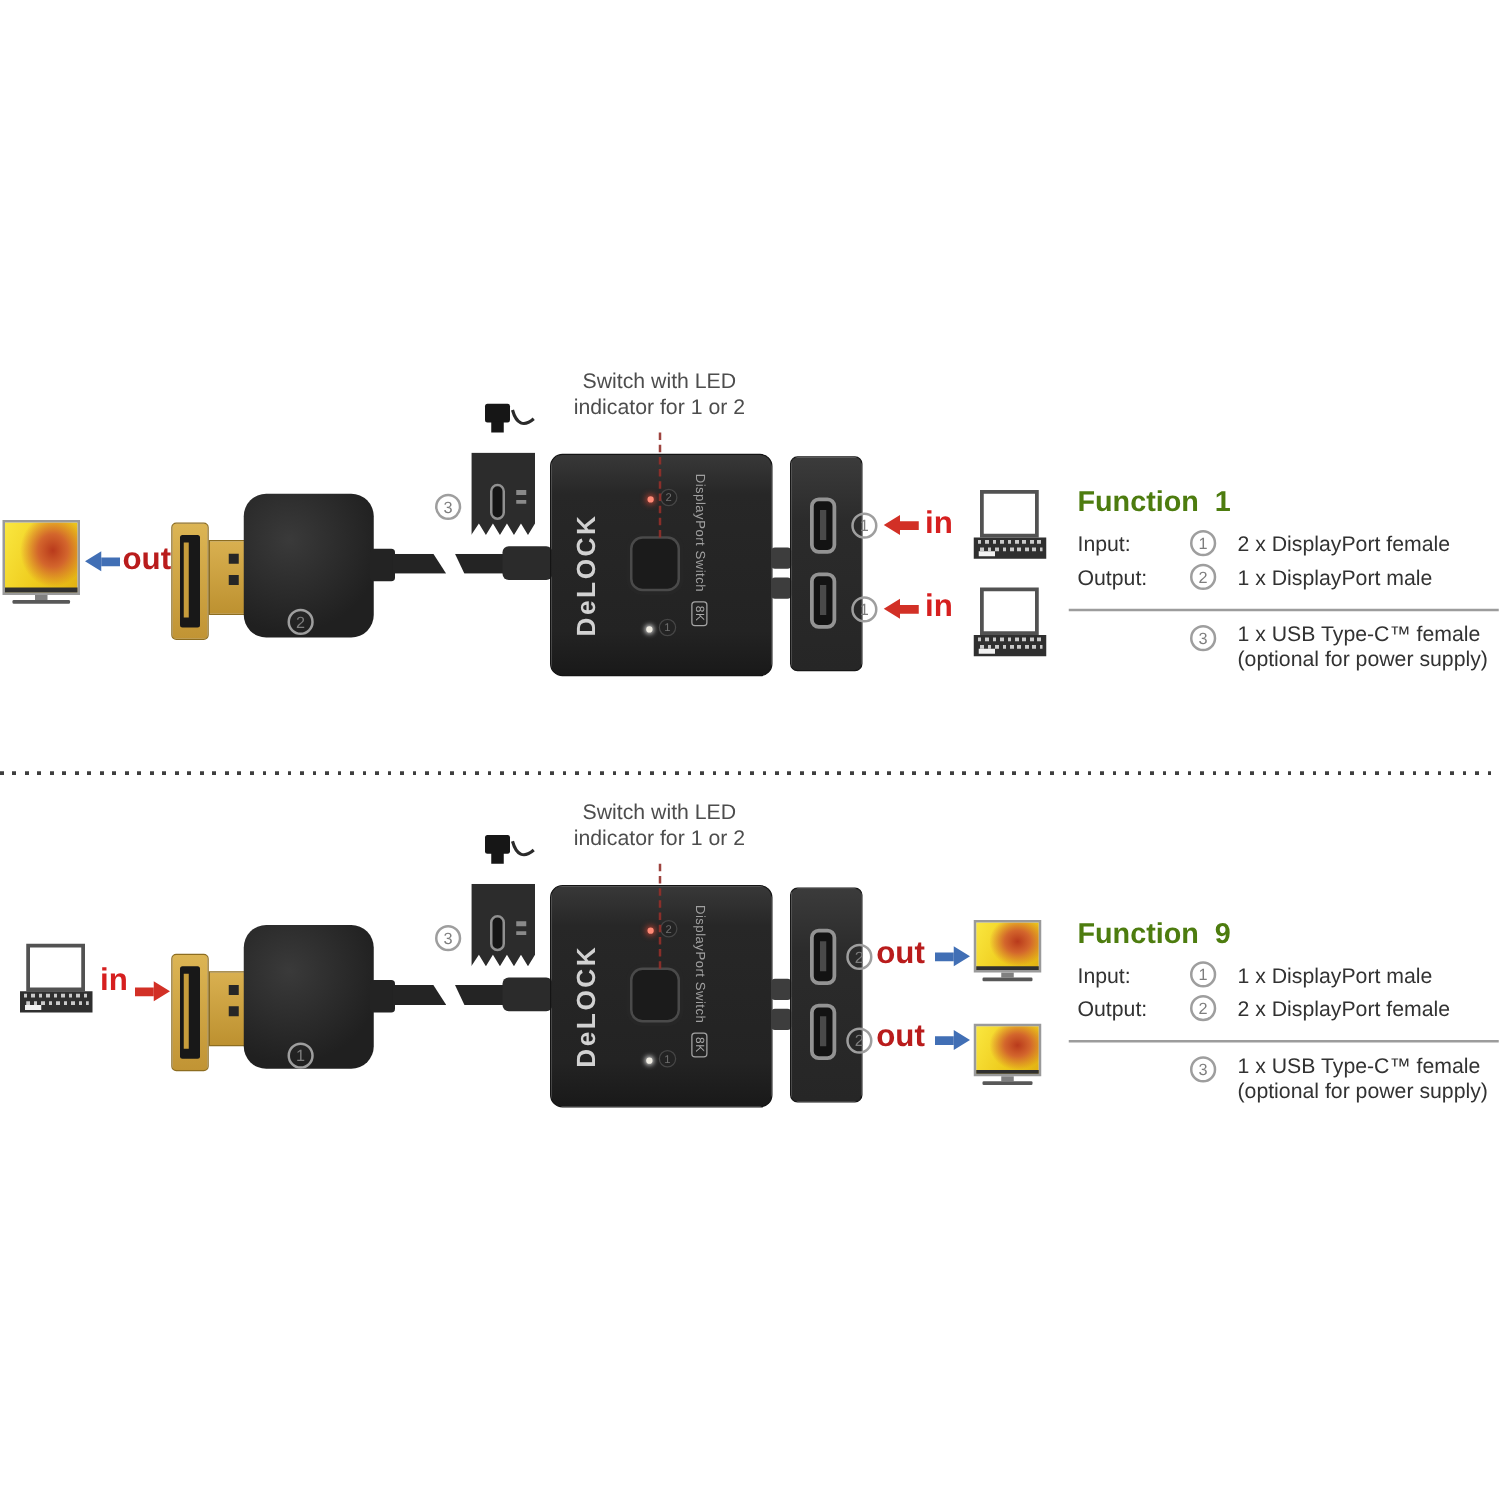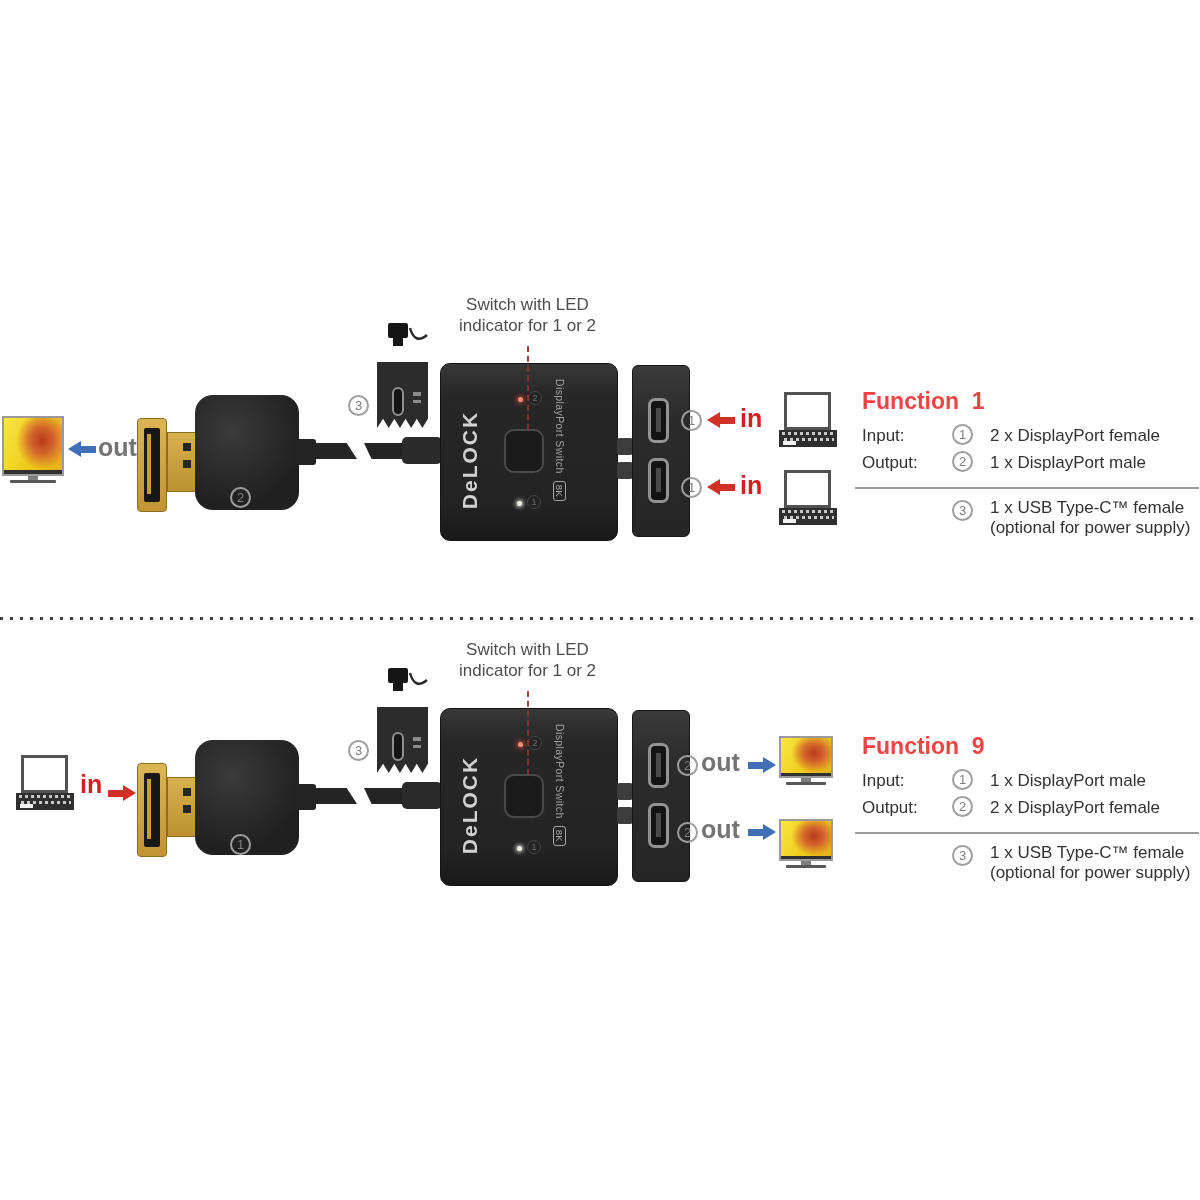--- a/index.html
+++ b/index.html
@@ -46,21 +46,21 @@
   
   .nub{position:absolute;width:16px;height:17px;background:#3d3d3d;border-radius:3px;}
   .pports{position:absolute;left:632px;top:75px;width:58px;height:172px;border-radius:6px;
           background:linear-gradient(180deg,#3b3b3b,#2b2b2b 30%,#262626);
           border:1px solid #171717;box-sizing:border-box;}
   .slot{position:absolute;left:15px;width:21px;height:45px;border:3px solid #939393;border-radius:7px;
         background:#131313;box-sizing:border-box;}
   .slot::after{content:"";position:absolute;left:5px;top:7px;width:5px;height:24px;background:#4a4a4a;}
   
   .flow{position:absolute;font-weight:bold;font-size:25px;line-height:27px;}
-  .t-red{color:#d61f1f;} .t-blue{color:#737373;}
+  .t-red{color:#d61f1f;} .t-blue{color:#b91c1c;}
   .arrow{position:absolute;display:flex;align-items:center;height:16px;}
   .arrow i{display:block;}
   .head-l{width:0;height:0;border-top:8px solid transparent;border-bottom:8px solid transparent;
           border-right:13px solid currentColor;}
   .head-r{width:0;height:0;border-top:8px solid transparent;border-bottom:8px solid transparent;
           border-left:13px solid currentColor;}
   .shaft{width:15px;height:7px;background:currentColor;}
   .red{color:#d23026;} .blue{color:#416fb5;}
   
   .monitor-lg,.monitor-sm{position:absolute;}
@@ -91,21 +91,21 @@
   .tongue{position:absolute;width:32px;height:60px;border:1px solid #8d6d20;box-sizing:border-box;
           background:linear-gradient(180deg,#d9b050,#bd9130);}
   .hole{position:absolute;width:8px;height:8px;background:#262626;}
   .dpm-body{position:absolute;width:104px;height:115px;border-radius:18px;
             background:radial-gradient(circle at 35% 32%,#3a3a3a,#202020 72%);}
   .neck{position:absolute;background:#232323;border-radius:3px;}
   .cable1{position:absolute;background:#242424;clip-path:polygon(0 0,76% 0,100% 100%,0 100%);}
   .cable2{position:absolute;background:#242424;clip-path:polygon(0 0,100% 0,100% 100%,18% 100%);}
   .relief{position:absolute;background:#2b2b2b;border-radius:5px;}
   
-  .fn-title{position:absolute;font-size:23px;font-weight:bold;color:#ef4444;white-space:pre;}
+  .fn-title{position:absolute;font-size:23px;font-weight:bold;color:#4d7c0f;white-space:pre;}
   .fn-label,.fn-text{position:absolute;font-size:17px;color:#323232;}
   .fn-hr{position:absolute;height:0;border-top:2px solid #9c9c9c;}
   
   .pagediv{position:absolute;left:0;top:617px;width:1200px;height:3px;
            background:repeating-linear-gradient(90deg,#3d3d3d 0 3px,rgba(0,0,0,0) 3px 10px);}
 </style>
 </head>
 <body>
 
 <div class="page">

